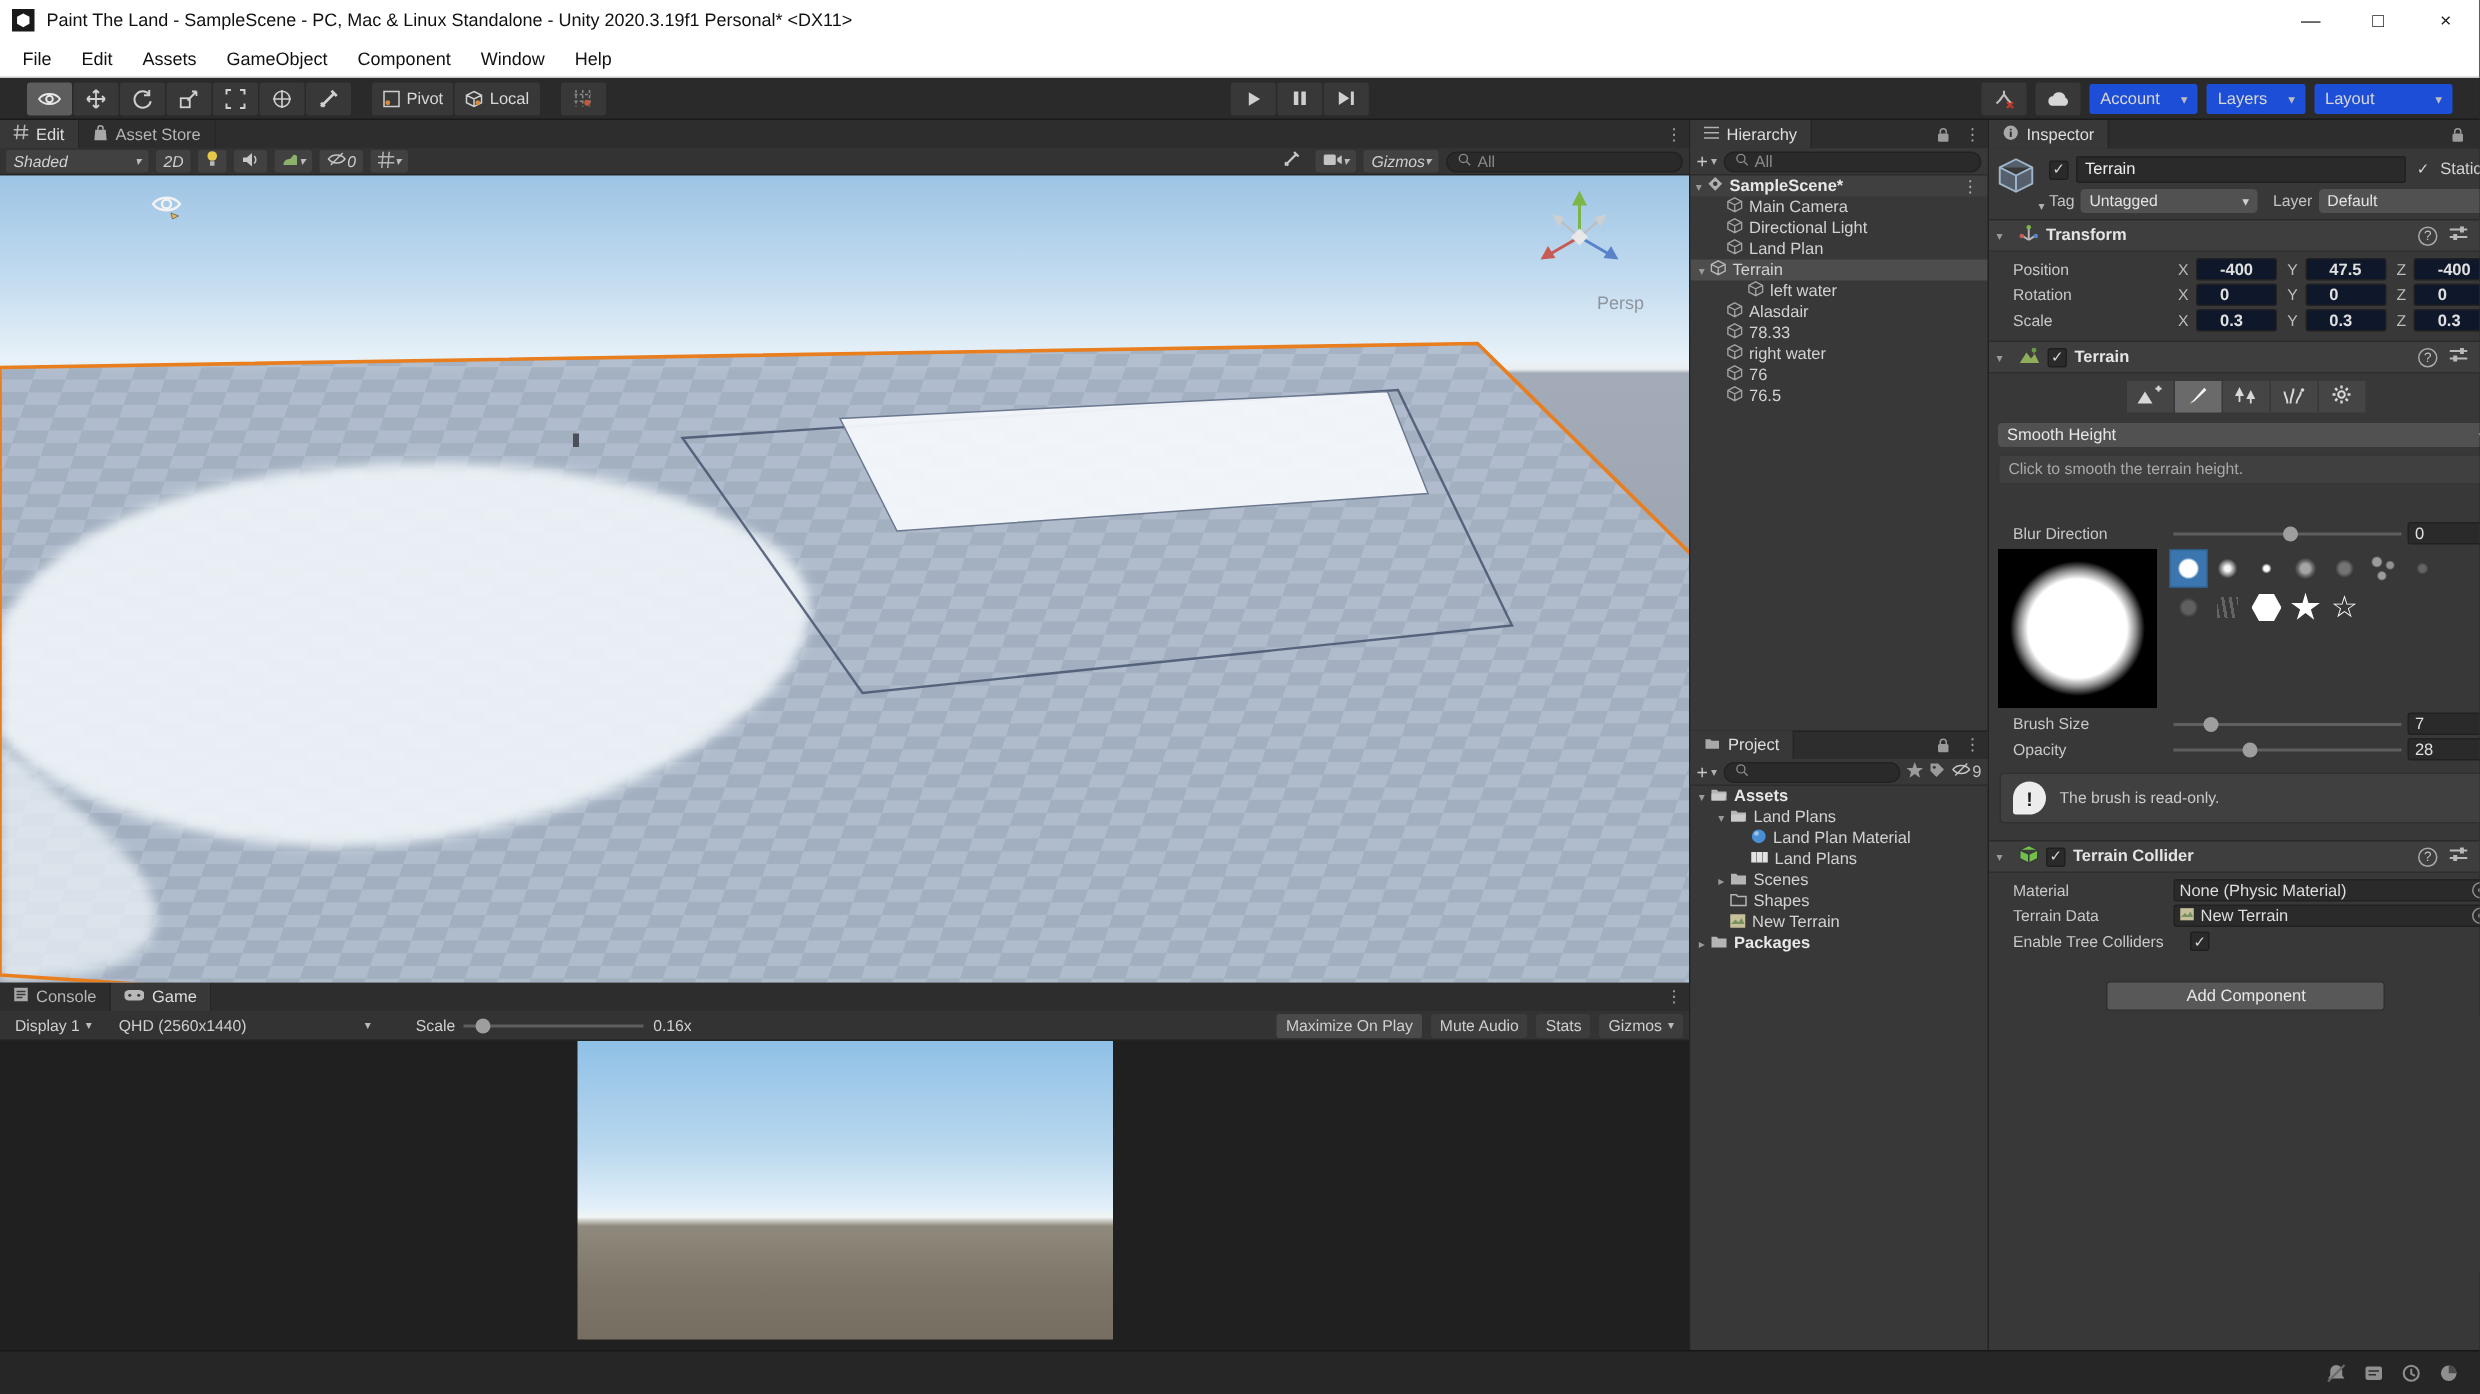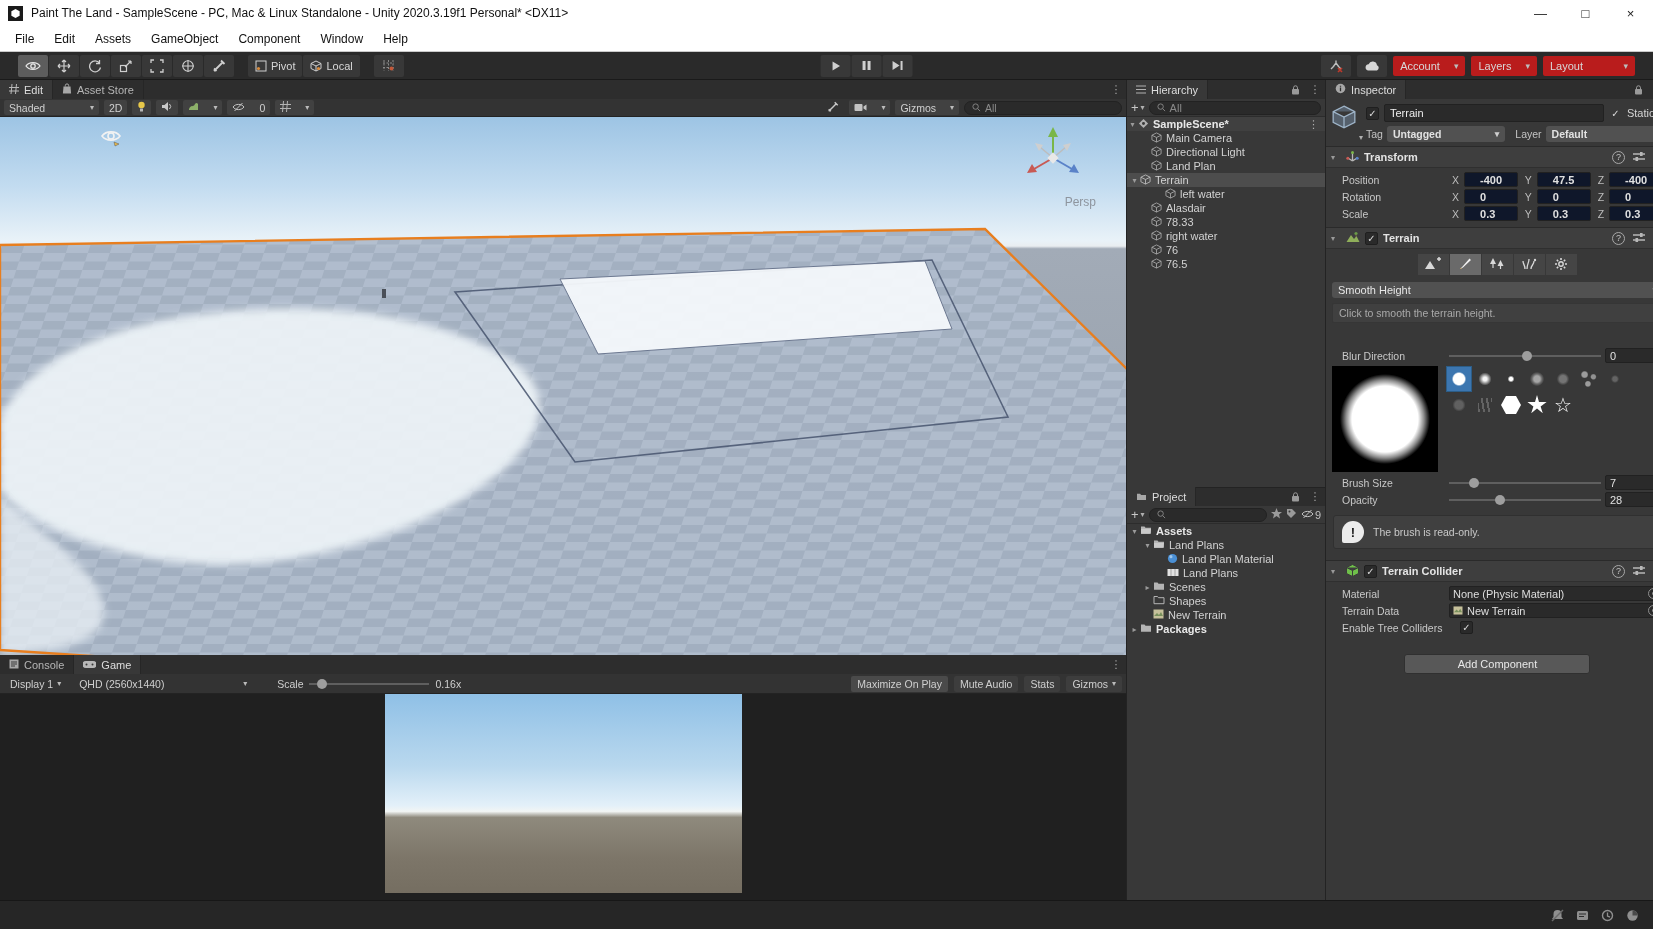--- a/index.html
+++ b/index.html
@@ -19,39 +19,39 @@
 
   
   .toolbar { height:28px; background:#2a2a2a; border-bottom:1px solid #1a1a1a; display:flex; align-items:center; padding:0 18px; flex:none; position:relative; }
   .toolgrp { display:flex; gap:1px; }
   .tbtn { width:30px; height:22px; background:#383838; display:flex; align-items:center; justify-content:center; border-radius:2px; }
   .tbtn.active { background:#5d5d5d; }
   .tbtn svg { display:block; }
   .tbtn-wide { width:auto; padding:0 7px; gap:4px; color:#d8d8d8; }
   .playgrp { position:absolute; left:50%; transform:translateX(-7%); display:flex; gap:1px; }
   .tb-right { margin-left:auto; display:flex; align-items:center; gap:6px; }
-  .dd { height:20px; background:#b91c1c; border-radius:2px; display:flex; align-items:center; gap:14px; padding:0 7px; color:#d8d8d8; }
+  .dd { height:20px; background:#1d4ed8; border-radius:2px; display:flex; align-items:center; gap:14px; padding:0 7px; color:#d8d8d8; }
   .dd .arr { color:#bdbdbd; font-size:9px; }
 
   
   .main { flex:1; display:flex; min-height:0; }
   .leftcol { width:1127px; flex:none; display:flex; flex-direction:column; border-right:1px solid #232323; }
   .midcol { width:199px; flex:none; display:flex; flex-direction:column; border-right:1px solid #232323; background:#383838;}
   .rightcol { flex:1; display:flex; flex-direction:column; background:#383838; }
 
   .tabbarrow { height:19px; background:#2d2d2d; display:flex; align-items:flex-end; flex:none; }
   .tab { height:19px; display:flex; align-items:center; gap:5px; padding:0 9px; background:#2d2d2d; color:#b5b5b5; font-size:11px; border-right:1px solid #262626;}
   .tab.active { background:#383838; color:#dedede; }
   .tab svg{flex:none}
   .tabspacer{flex:1}
   .tb-mini { width:20px; display:flex; align-items:center; justify-content:center; color:#a5a5a5; height:19px;}
 
   
   .scenetb { height:18px; background:#333333; border-bottom:1px solid #232323; display:flex; align-items:center; padding:0 4px; gap:5px; flex:none; font-size:10.5px;}
-  .sctrl { height:15px; background:#414141; border-radius:2px; display:flex; align-items:center; gap:14px; padding:0 5px; color:#d0d0d0; }
+  .sctrl { height:15px; background:#414141; border-radius:2px; display:flex; align-items:center; gap:0; padding:0 5px; color:#d0d0d0;font-style:italic; }
   .searchpill { height:14px; background:#2a2a2a; border:1px solid #222; border-radius:8px; display:flex; align-items:center; gap:4px; padding:0 7px; color:#8a8a8a; width:158px;}
 
   
   .viewport { flex:1; position:relative; min-height:0; overflow:hidden;
     background:linear-gradient(180deg,#9dc4e4 0%, #c3dcf0 13%, #e9f2f8 23%, #e9edf0 24%, #a2abb7 24.5%, #9aa3ae 60%, #98a1ac 100%); }
   .viewport svg.scene { position:absolute; inset:0; }
   .eyecursor { position:absolute; left:100px; top:12px; }
   .gizmo { position:absolute; right:42px; top:8px; }
   .persp { position:absolute; right:30px; top:78px; color:#8e959e; font-size:12px; }
 
@@ -78,21 +78,21 @@
   .hier-space { flex:1; }
 
   
   .insp { flex:1; overflow:hidden; display:flex; flex-direction:column; }
   .goheader { padding:5px 5px 4px 5px; display:flex; gap:5px; }
   .gocube { flex:none; position:relative; width:30px; }
   .goheadmain { flex:1; }
   .gorow1 { display:flex; align-items:center; gap:5px; }
   .namefield { flex:1; height:18px; background:#2a2a2a; border:1px solid #212121; border-radius:2px; display:flex; align-items:center; padding:0 5px; color:#ededed; }
   .gorow2 { display:flex; align-items:center; gap:4px; margin-top:4px; font-size:10.5px;}
-  .ddp { background:#515151; border-radius:3px; height:16px; display:flex; align-items:center; padding:0 6px; color:#e2e2e2; gap:5px;font-weight:bold;}
+  .ddp { background:#515151; border-radius:3px; height:16px; display:flex; align-items:center; padding:0 6px; color:#e2e2e2; gap:5px;}
   .ddp .arr{margin-left:auto; font-size:9px; color:#cfcfcf}
   .chk { width:13px; height:13px; background:#2a2a2a; border:1px solid #1f1f1f; border-radius:2px; color:#d8d8d8; font-size:10px; display:flex; align-items:center; justify-content:center; flex:none;}
   .comphead { height:22px; background:#3e3e3e; border-top:1px solid #2a2a2a; border-bottom:1px solid #2f2f2f; display:flex; align-items:center; gap:5px; padding:0 5px; }
   .comphead .fold { color:#9a9a9a; font-size:8px; width:10px; }
   .comphead .ctitle { font-weight:bold; color:#e4e4e4; }
   .comphead .hicons { margin-left:auto; display:flex; align-items:center; gap:8px; color:#b8b8b8; }
   .qicon { width:13px; height:13px; border:1px solid #a8a8a8; border-radius:50%; font-size:9px; display:flex; align-items:center; justify-content:center; color:#c4c4c4;}
   .irow { display:flex; align-items:center; gap:4px; padding:1px 6px 1px 16px; height:17px;}
   .ilabel { width:103px; flex:none; color:#c8c8c8; font-size:10.5px; }
   .axis { color:#bdbdbd; font-size:10.5px; margin:0 1px 0 3px;}

